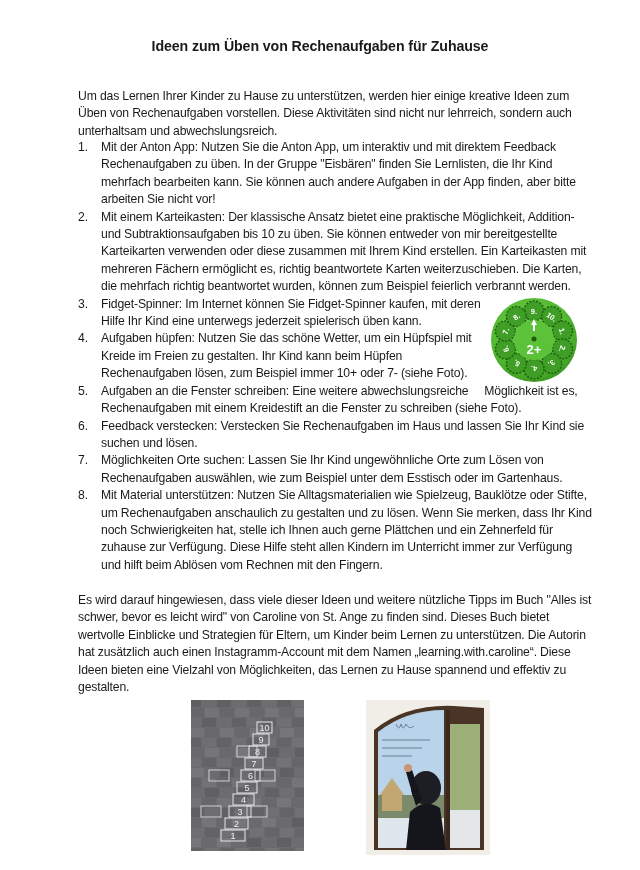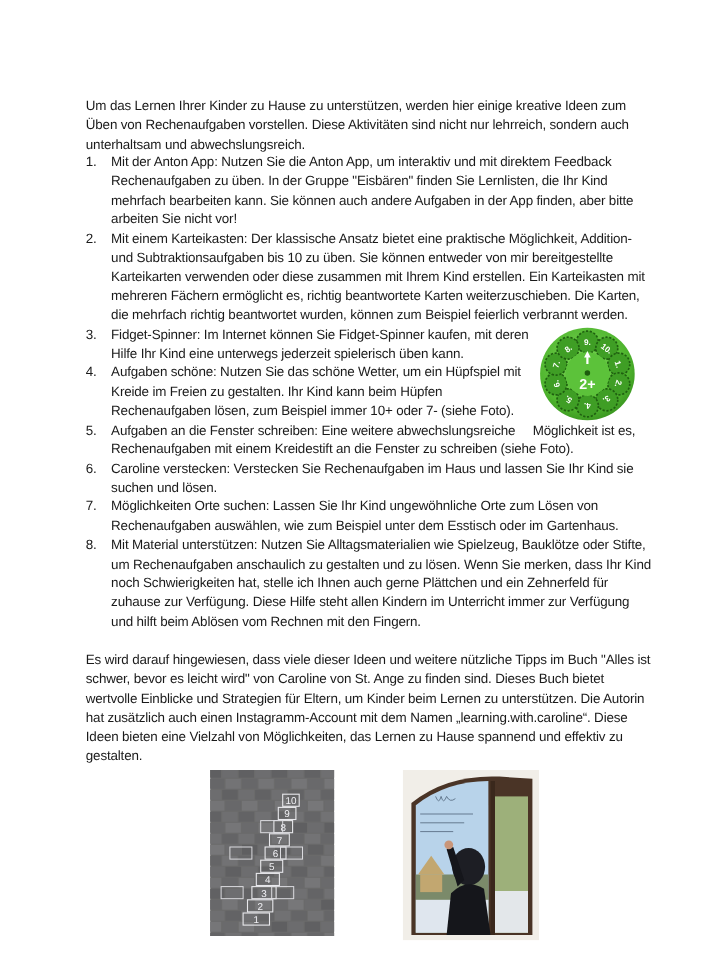--- a/index.html
+++ b/index.html
@@ -21,48 +21,49 @@
   ol.ideas li.item5 .firstline { display: inline-block; width: 380px; }
   .spinner { position: absolute; left: 490px; top: 297px; width: 88px; height: 86px; }
   .photo { position: absolute; overflow: hidden; }
   .photo1 { left: 191px; top: 700px; width: 113px; height: 151px; }
   .photo2 { left: 366px; top: 700px; width: 124px; height: 155px; }
 </style>
 </head>
 <body>
 
 <div class="page">
+  <div class="title">Ideen zum Üben von Rechenaufgaben für Zuhause</div>
 
   <p class="para intro">Um das Lernen Ihrer Kinder zu Hause zu unterstützen, werden hier einige kreative Ideen zum Üben von Rechenaufgaben vorstellen. Diese Aktivitäten sind nicht nur lehrreich, sondern auch unterhaltsam und abwechslungsreich.</p>
 
   <ol class="ideas">
     <li>
       <span class="num">1.</span>
       <span class="head">Mit der Anton App</span><span>: </span><span>Nutzen Sie die Anton App, um interaktiv und mit direktem Feedback Rechenaufgaben zu üben. In der Gruppe "Eisbären" finden Sie Lernlisten, die Ihr Kind mehrfach bearbeiten kann. Sie können auch andere Aufgaben in der App finden, aber bitte arbeiten Sie nicht vor!</span>
     </li>
     <li>
       <span class="num">2.</span>
       <span class="head">Mit einem Karteikasten</span><span>: </span><span>Der klassische Ansatz bietet eine praktische Möglichkeit, Addition- und Subtraktionsaufgaben bis 10 zu üben. Sie können entweder von mir bereitgestellte Karteikarten verwenden oder diese zusammen mit Ihrem Kind erstellen. Ein Karteikasten mit mehreren Fächern ermöglicht es, richtig beantwortete Karten weiterzuschieben. Die Karten, die mehrfach richtig beantwortet wurden, können zum Beispiel feierlich verbrannt werden.</span>
     </li>
     <li class="narrow">
       <span class="num">3.</span>
       <span class="head">Fidget-Spinner:</span><span> </span><span>Im Internet können Sie Fidget-Spinner kaufen, mit deren Hilfe Ihr Kind eine unterwegs jederzeit spielerisch üben kann.</span>
     </li>
     <li class="narrow">
       <span class="num">4.</span>
-      <span class="head">Aufgaben schöne</span><span>: </span><span>Nutzen Sie das schöne Wetter, um ein Hüpfspiel mit Kreide im Freien zu gestalten. Ihr Kind kann beim Hüpfen Rechenaufgaben lösen, zum Beispiel immer 10+ oder 7- (siehe Foto).</span>
+      <span class="head">Aufgaben hüpfen</span><span>: </span><span>Nutzen Sie das schöne Wetter, um ein Hüpfspiel mit Kreide im Freien zu gestalten. Ihr Kind kann beim Hüpfen Rechenaufgaben lösen, zum Beispiel immer 10+ oder 7- (siehe Foto).</span>
     </li>
     <li class="item5">
       <span class="num">5.</span>
       <span class="firstline"><span class="head">Aufgaben an die Fenster schreiben</span><span>: </span><span>Eine weitere abwechslungsreiche</span></span>
       <span>Möglichkeit ist es, Rechenaufgaben mit einem Kreidestift an die Fenster zu schreiben (siehe Foto).</span>
     </li>
     <li>
       <span class="num">6.</span>
-      <span class="head">Caroline verstecken</span><span>: </span><span>Verstecken Sie Rechenaufgaben im Haus und lassen Sie Ihr Kind sie suchen und lösen.</span>
+      <span class="head">Feedback verstecken</span><span>: </span><span>Verstecken Sie Rechenaufgaben im Haus und lassen Sie Ihr Kind sie suchen und lösen.</span>
     </li>
     <li>
       <span class="num">7.</span>
       <span class="head">Möglichkeiten Orte suchen</span><span>: </span><span>Lassen Sie Ihr Kind ungewöhnliche Orte zum Lösen von Rechenaufgaben auswählen, wie zum Beispiel unter dem Esstisch oder im Gartenhaus.</span>
     </li>
     <li>
       <span class="num">8.</span>
       <span class="head">Mit Material unterstützen</span><span>: </span><span>Nutzen Sie Alltagsmaterialien wie Spielzeug, Bauklötze oder Stifte, um Rechenaufgaben anschaulich zu gestalten und zu lösen. Wenn Sie merken, dass Ihr Kind noch Schwierigkeiten hat, stelle ich Ihnen auch gerne Plättchen und ein Zehnerfeld für zuhause zur Verfügung. Diese Hilfe steht allen Kindern im Unterricht immer zur Verfügung und hilft beim Ablösen vom Rechnen mit den Fingern.</span>
     </li>
   </ol>

